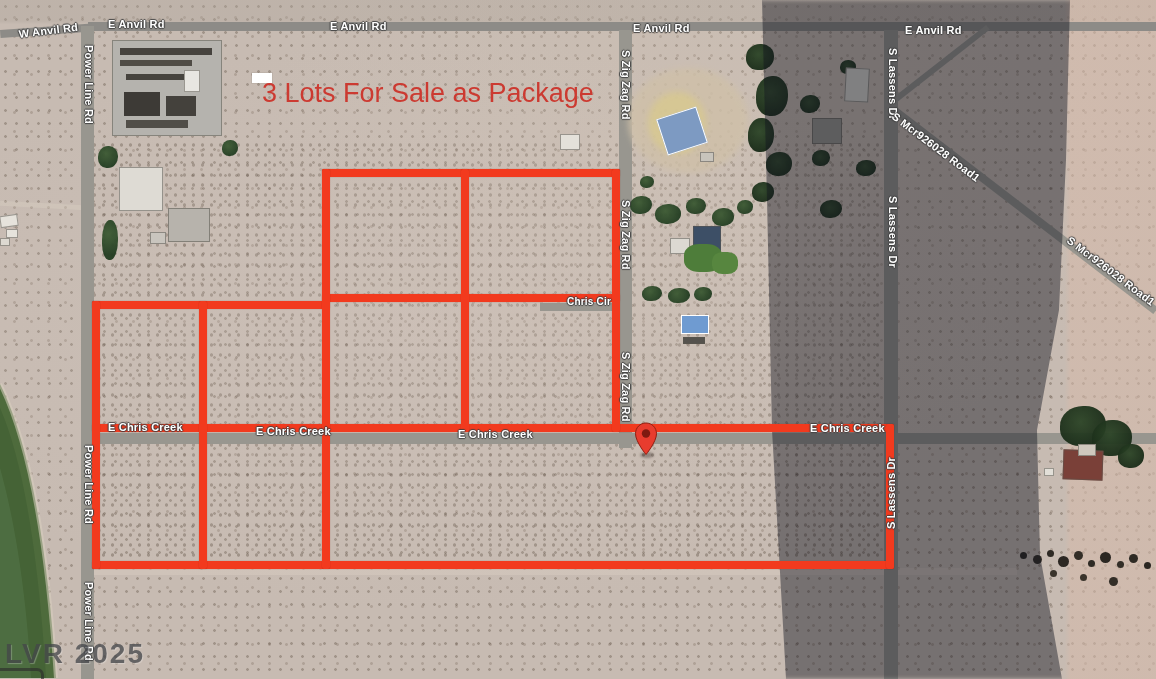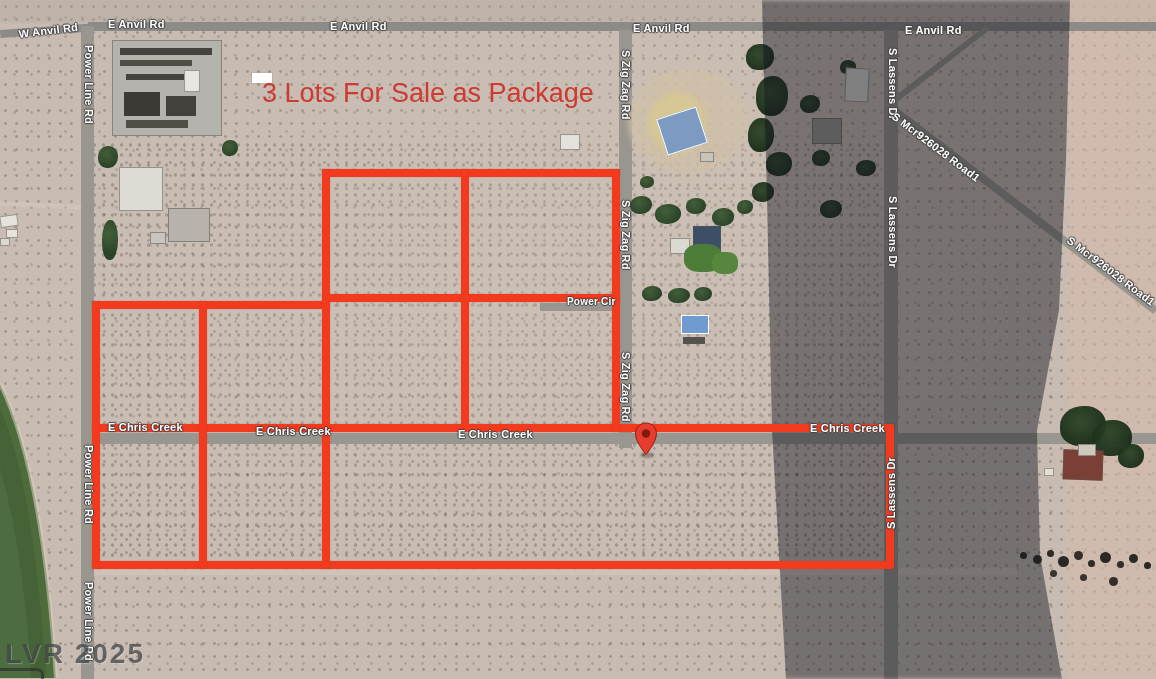--- a/index.html
+++ b/index.html
@@ -194,21 +194,21 @@
       <div class="rlabel" style="left: 905px; top: 24px; font-size: 11px; transform: rotate(0deg);">E Anvil Rd</div>
       <div class="rlabel" style="left: 95px; top: 45px; font-size: 11px; transform: rotate(90deg);">Power Line Rd</div>
       <div class="rlabel" style="left: 95px; top: 445px; font-size: 11px; transform: rotate(90deg);">Power Line Rd</div>
       <div class="rlabel" style="left: 95px; top: 582px; font-size: 11px; transform: rotate(90deg);">Power Line Rd</div>
       <div class="rlabel" style="left: 632px; top: 50px; font-size: 11px; transform: rotate(90deg);">S Zig Zag Rd</div>
       <div class="rlabel" style="left: 632px; top: 200px; font-size: 11px; transform: rotate(90deg);">S Zig Zag Rd</div>
       <div class="rlabel" style="left: 632px; top: 352px; font-size: 11px; transform: rotate(90deg);">S Zig Zag Rd</div>
       <div class="rlabel" style="left: 899px; top: 48px; font-size: 11px; transform: rotate(90deg);">S Lassens Dr</div>
       <div class="rlabel" style="left: 899px; top: 196px; font-size: 11px; transform: rotate(90deg);">S Lassens Dr</div>
       <div class="rlabel" style="left: 885px; top: 529px; font-size: 11px; transform: rotate(-90deg);">S Lassens Dr</div>
-      <div class="rlabel" style="left: 567px; top: 296px; font-size: 10px; transform: rotate(0deg);">Power Cir</div>
+      <div class="rlabel" style="left: 567px; top: 296px; font-size: 10px; transform: rotate(0deg);">Chris Cir</div>
       <div class="rlabel" style="left: 108px; top: 421px; font-size: 11px; transform: rotate(0deg);">E Chris Creek</div>
       <div class="rlabel" style="left: 256px; top: 425px; font-size: 11px; transform: rotate(0deg);">E Chris Creek</div>
       <div class="rlabel" style="left: 458px; top: 428px; font-size: 11px; transform: rotate(0deg);">E Chris Creek</div>
       <div class="rlabel" style="left: 810px; top: 422px; font-size: 11px; transform: rotate(0deg);">E Chris Creek</div>
       <div class="rlabel" style="left: 897px; top: 110px; font-size: 11px; transform: rotate(37deg);">S Mcr926028 Road1</div>
       <div class="rlabel" style="left: 1072px; top: 234px; font-size: 11px; transform: rotate(37deg);">S Mcr926028 Road1</div>
     </div>
 
   <div class="banner">
     <span>3 Lots For Sale as Package</span>

